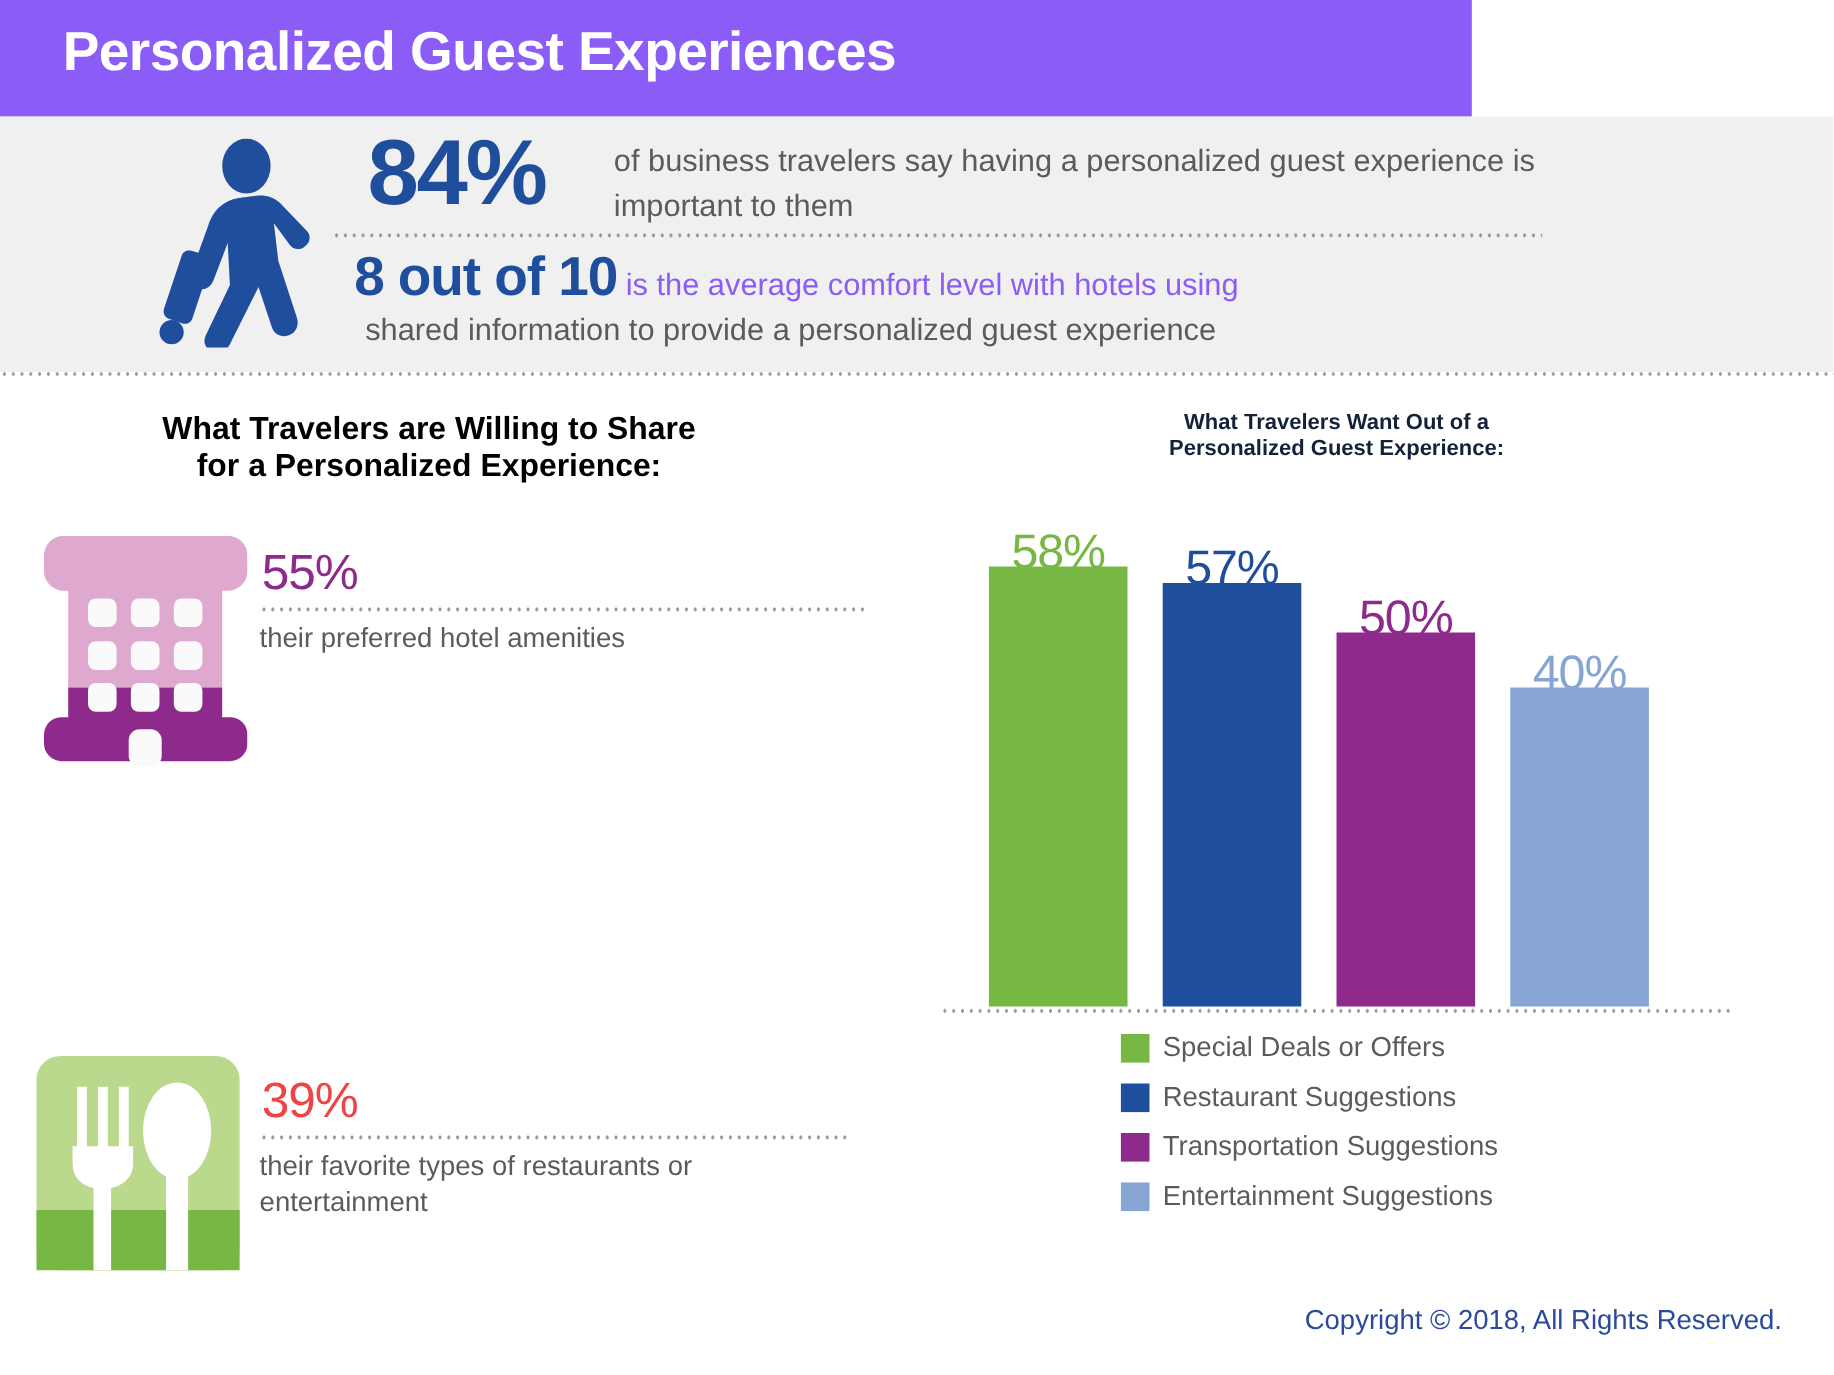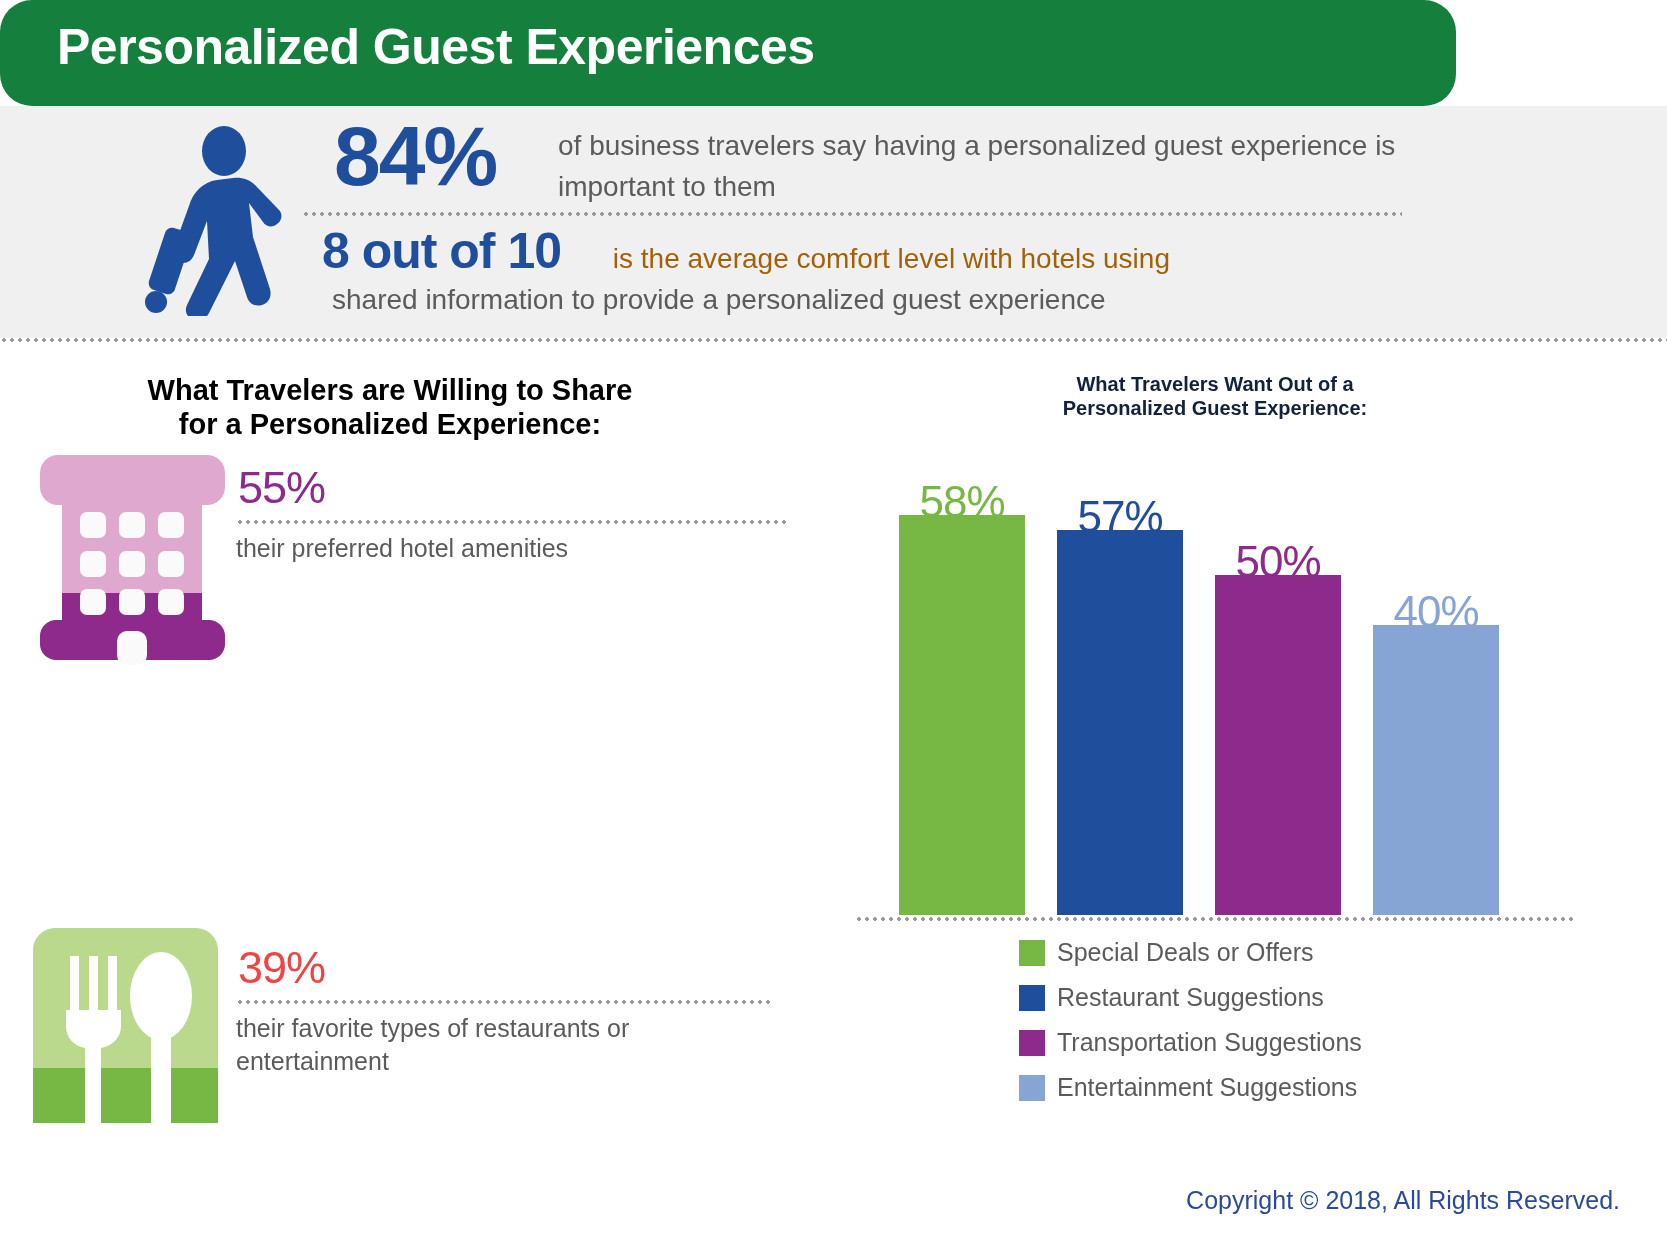--- a/index.html
+++ b/index.html
@@ -15,24 +15,23 @@
     width: 1667px;
     height: 1250px;
     background: #ffffff;
     overflow: hidden;
   }
 
   
   .header {
     position: absolute;
     left: 0; top: 0;
-    width: 1456px;
+    width: 1338px;
     height: 106px;
-    background: #15803d;
-    border-radius: 32px;
+    background: #8b5cf6;
   }
   .header-title {
     position: absolute;
     left: 57px;
     top: 18px;
     font-size: 50px;
     font-weight: bold;
     color: #ffffff;
     letter-spacing: -0.5px;
     white-space: nowrap;
@@ -114,22 +113,21 @@
   .big8of10 {
     display: inline;
     font-size: 50px;
     font-weight: bold;
     color: #1F4E9C;
     letter-spacing: -1px;
   }
   .stat-b-text {
     display: inline;
     font-size: 28px;
-    color: #a16207;
-    margin-left: 44px;
+    color: #8b5cf6;
   }
   .stat-b-line2 {
     position: absolute;
     left: 10px;
     top: 62px;
     width: 1120px;
     font-size: 28px;
     color: #5B5B5B;
     text-align: left;
     padding-left: 0;
@@ -141,21 +139,21 @@
     left: 65px;
     top: 373px;
     width: 650px;
     font-size: 29px;
     font-weight: bold;
     color: #000000;
     line-height: 1.18;
     text-align: center;
   }
 
-  .statrow { position: absolute; }
+  .statrow { position: absolute; margin-top: 32px; }
 
   .statrow .pct {
     position: absolute;
     font-size: 45px;
     font-weight: normal;
     line-height: 1;
     letter-spacing: -1px;
   }
   .statrow .dots {
     position: absolute;

